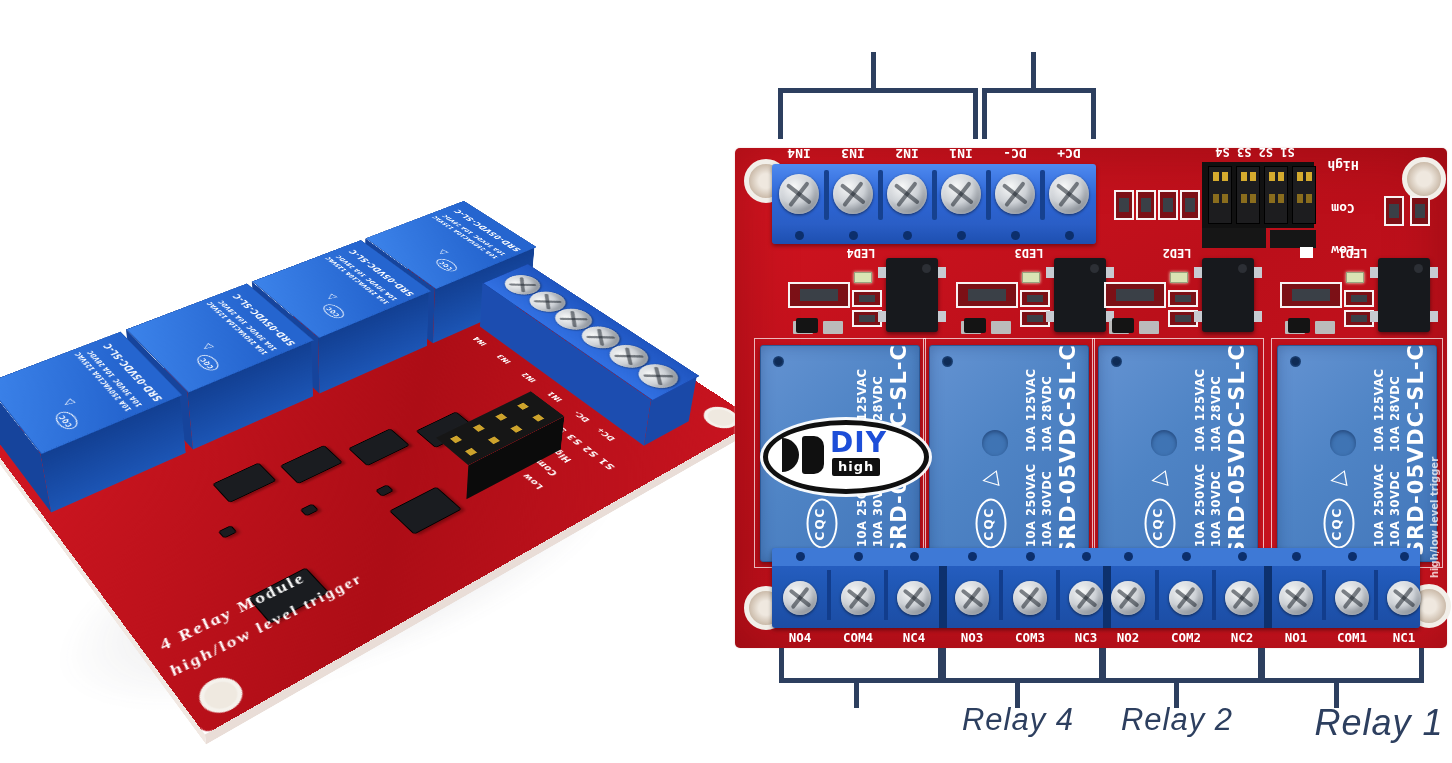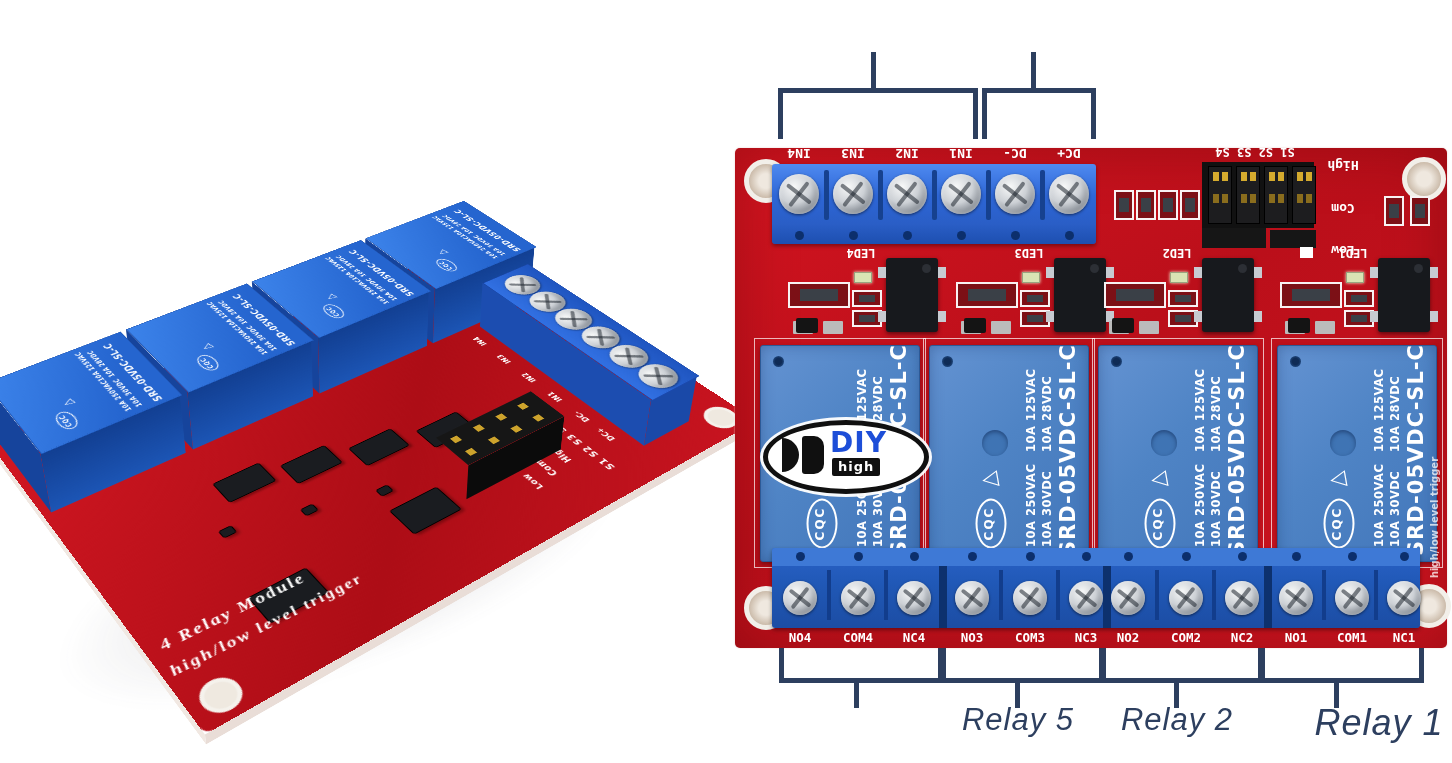--- a/index.html
+++ b/index.html
@@ -484,21 +484,21 @@
   <div class="aline" style="left:871px;top:52px;width:5px;height:36px;"></div>
   <div class="bracket-top" style="left:778px;width:190px;"></div>
   <div class="aline" style="left:1031px;top:52px;width:5px;height:36px;"></div>
   <div class="bracket-top" style="left:982px;width:104px;"></div>
 
   <div class="bracket-bot" style="left:779px;width:154px;"></div>
   <div class="aline" style="left:854px;top:678px;width:5px;height:30px;"></div>
 
   <div class="bracket-bot" style="left:941px;width:153px;"></div>
   <div class="aline" style="left:1015px;top:678px;width:5px;height:30px;"></div>
-  <div class="anno-label" style="left:933px;top:702px;width:170px;font-size:31px;">Relay 5</div>
+  <div class="anno-label" style="left:933px;top:702px;width:170px;font-size:31px;">Relay 4</div>
 
   <div class="bracket-bot" style="left:1101px;width:152px;"></div>
   <div class="aline" style="left:1174px;top:678px;width:5px;height:30px;"></div>
   <div class="anno-label" style="left:1092px;top:702px;width:170px;font-size:31px;">Relay 2</div>
 
   <div class="bracket-bot" style="left:1260px;width:154px;"></div>
   <div class="aline" style="left:1334px;top:678px;width:5px;height:30px;"></div>
   <div class="anno-label" style="left:1294px;top:702px;width:170px;font-size:36px;">Relay 1</div>
 
 </div>

